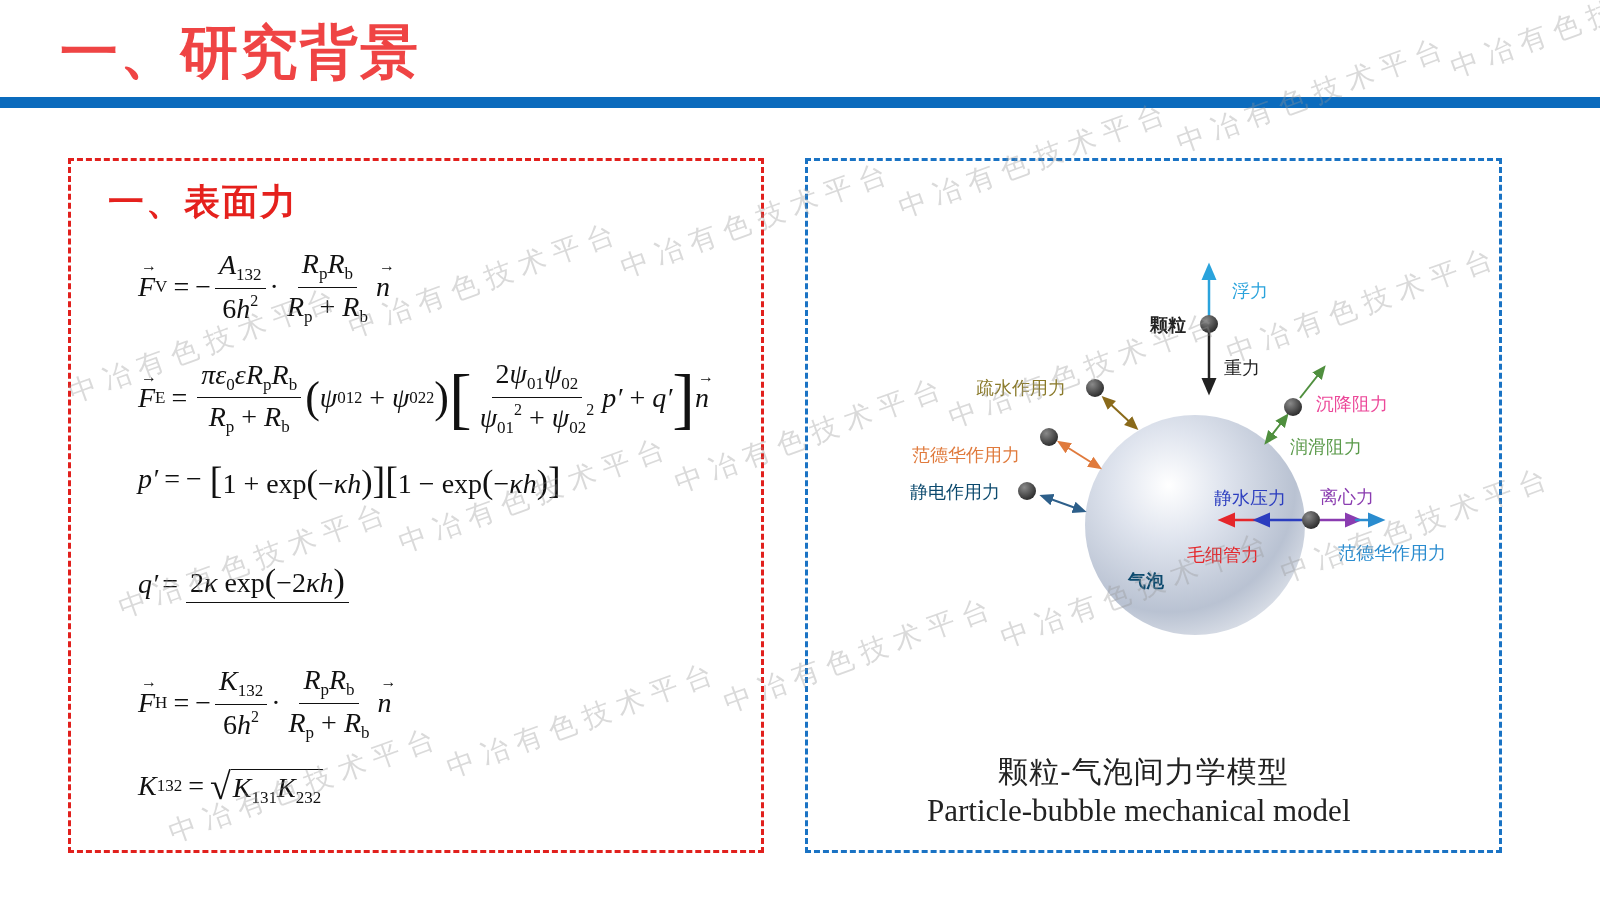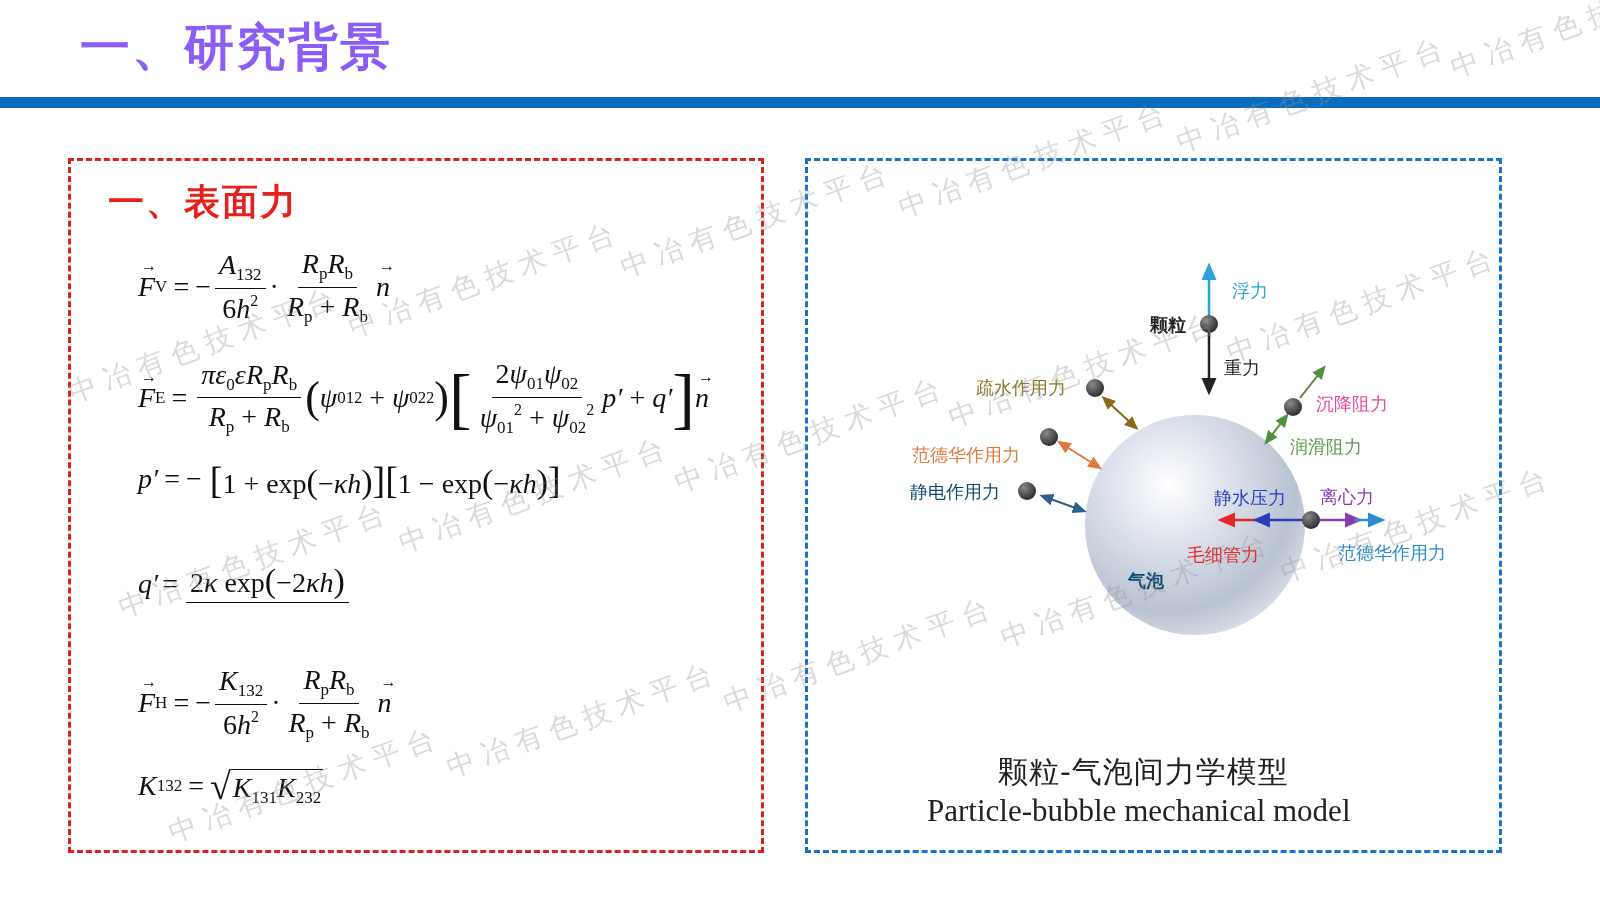--- a/index.html
+++ b/index.html
@@ -1,21 +1,21 @@
 <!DOCTYPE html>
 <html><head>
 <meta charset="utf-8">
 <style>
   * { margin:0; padding:0; box-sizing:border-box; }
   html, body { width:1600px; height:899px; background:#ffffff; overflow:hidden; }
   body { position:relative; font-family:"DejaVu Sans", sans-serif; }
   .title {
     position:absolute; left:60px; top:14px;
     font-family:"DejaVu Sans", sans-serif; font-weight:bold;
-    font-size:50px; color:#8b5cf6; letter-spacing:2px;margin-left:20px;
+    font-size:58px; color:#ef4444; letter-spacing:2px;
   }
   .title-bar { position:absolute; left:0; top:97px; width:1600px; height:11px; background:#0b6bbd; }
   .panel-left {
     position:absolute; left:68px; top:158px; width:696px; height:695px;
     border:3px dashed #e1201d;
   }
   .panel-right {
     position:absolute; left:805px; top:158px; width:697px; height:695px;
     border:3px dashed #1a73c4;
   }

